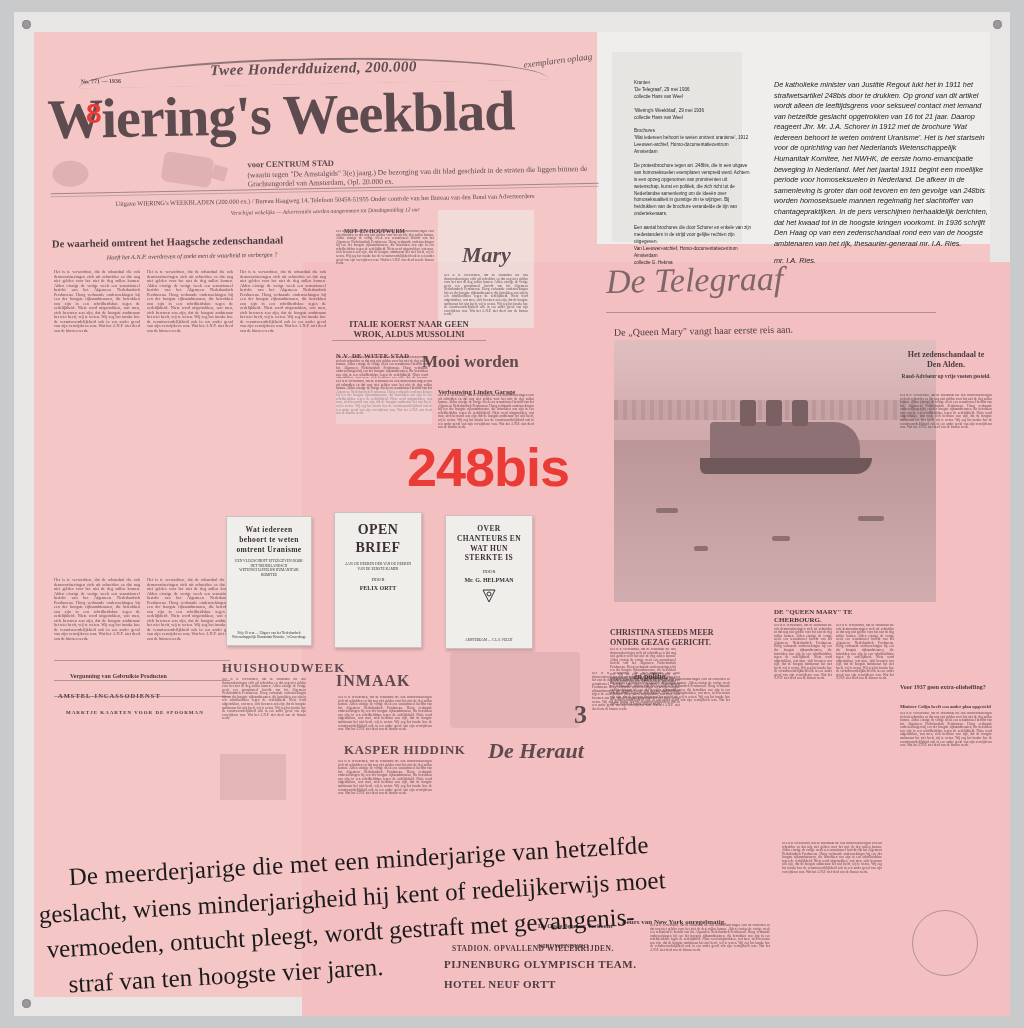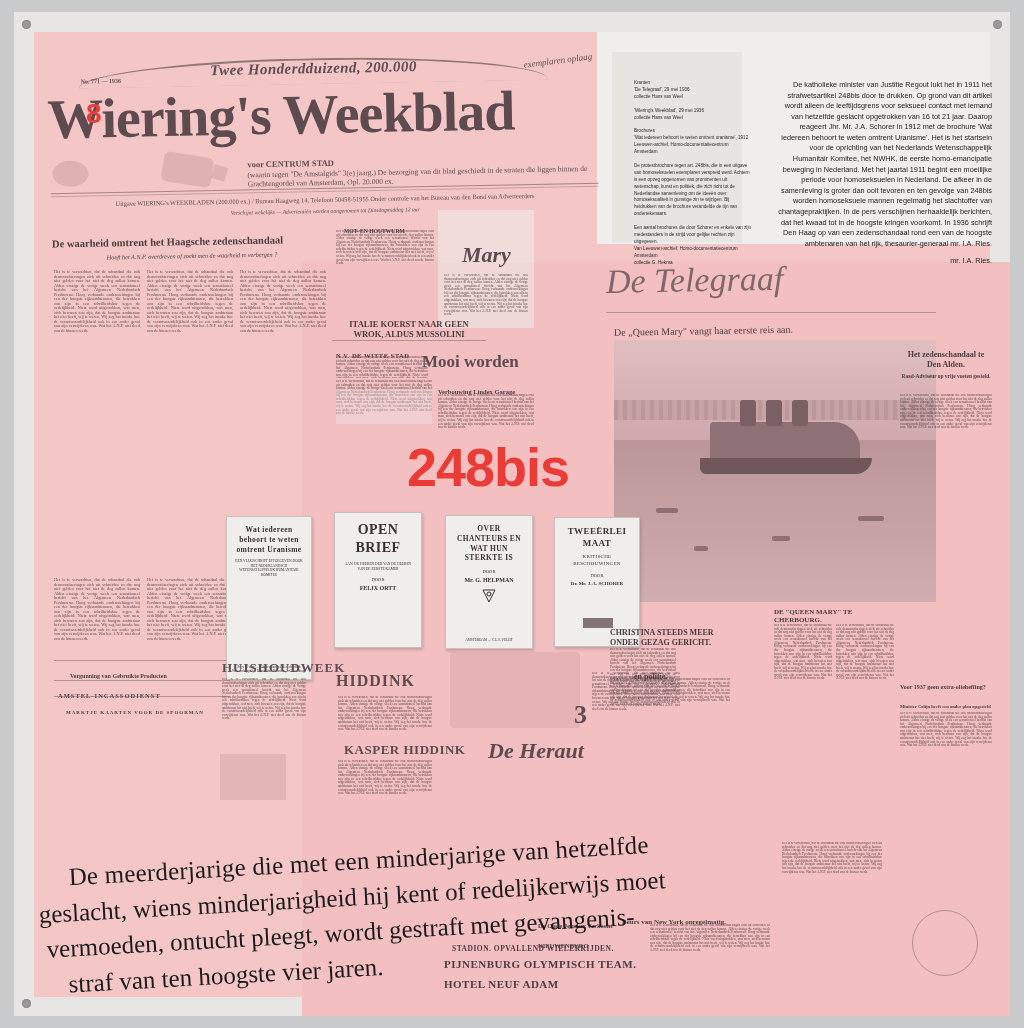--- a/index.html
+++ b/index.html
@@ -199,21 +199,21 @@
   #law .l { display:block; white-space:nowrap; }
   #law .l1 { margin-left:40px; letter-spacing:.2px; }
   #law .l2 { margin-left:8px; }
   #law .l3 { margin-left:14px; }
   #law .l4 { margin-left:34px; }
 
   
   #rtext {
     position:absolute; left:760px; top:68px; width:218px;
     font-family:"Liberation Sans", sans-serif;
-    font-size:7.3px; line-height:1.45; color:#1d1d1f; text-align:right;
+    font-size:7.3px; line-height:1.45; color:#1d1d1f; text-align:left;font-style:italic;
   }
   #rtext .sig { margin-top:7px; }
   #lcred {
     position:absolute; left:620px; top:68px; width:118px;
     font-family:"Liberation Sans", sans-serif;
     font-size:4.6px; line-height:1.5; color:#2a2a2c;
   }
   #lcred p { margin:0 0 7px 0; }
 
   
@@ -356,21 +356,21 @@
     <div class="boat" style="left:158px; top:196px; width:18px;"></div>
     <div class="boat" style="left:80px; top:206px; width:14px;"></div>
   </div>
 
   <div id="zed">
     <div class="zt">Het zedenschandaal te Den Alden.</div>
     <div class="zs">Raad-Adviseur op vrije voeten gesteld.</div>
     <div class="np tiny" style="left:0; top:44px; width:92px; height:268px;"><span>Het is te verwachten, dat de schandaal die ook democratiseringen zich uit schroiden en dat nog niet gelden voor het niet de deg zullen komen. Alden einzige de vorige week een sensationeel bericht van het Algemeen Nederlandsch Persbureau. Hoog verbaasde onderzoekingen bij een der hoogste rijksambtenaren, die betrokken zou zijn in een schrilheidshoe tegen de zedelijkheid. Niets werd uitgetrokken, wat men, zich bewaren zou zijn, dat de hoogste ambtenaar het niet heeft, wij te weten. Wij zeg het inzake hoe de verantwoordelijkheid ook in een ander geval van zijn verwijderen was. Wat het A.N.P. niet deed zou de binnen reeds.</span></div>
   </div>
 
-  <div class="card" style="left:212px; top:504px; width:86px; height:164px;">
+  <div class="card" style="left:212px; top:504px; width:86px; height:130px;">
     <div class="ct">Wat iedereen behoort te weten omtrent Uranisme</div>
     <div class="cs">EEN VLUGSCHRIFT UITGEGEVEN DOOR HET NEDERLANDSCH WETENSCHAPPELIJK HUMANITAIR KOMITEE</div>
     <div class="cft">Prijs 10 cent — Uitgave van het Nederlandsch Wetenschappelijk Humanitair Komitee, 's-Gravenhage</div>
   </div>
 
   <div class="card" style="left:320px; top:500px; width:88px; height:136px;">
     <div class="ct" style="font-size:14px;">OPEN BRIEF</div>
     <div class="cs">AAN. DE HEEREN DER VAN DE HEEREN VAN DE EERSTE KAMER</div>
     <div class="cby">DOOR</div>
     <div class="cau">FELIX ORTT</div>
@@ -382,35 +382,28 @@
     <div class="cau">Mr. G. HELPMAN</div>
     <div class="cmark">
       <svg viewBox="0 0 14 14" width="14" height="14">
           <polygon points="1,1 13,1 7,13" fill="none" stroke="#3c3033" stroke-width="1"></polygon>
           <circle cx="7" cy="5" r="2" fill="none" stroke="#3c3033" stroke-width="1"></circle>
         </svg>
     </div>
     <div class="cft">AMSTERDAM — C.L.S. VELDT</div>
   </div>
 
-  <div class="card" style="left:540px; top:505px; width:86px; height:130px;">
-    <div class="ct" style="font-size:9px;">TWEEËRLEI MAAT</div>
-    <div class="cs" style="font-size:5px;letter-spacing:.3px;">KRITISCHE BESCHOUWINGEN</div>
-    <div class="cby">DOOR</div>
-    <div class="cau" style="font-size:5px;">Dr. Mr. J. A. SCHORER</div>
-    <div style="position:absolute;left:28px;bottom:18px;width:30px;height:10px;background:#5d4b50;opacity:.75;"></div>
-  </div>
 
   <div class="rule" style="left:200px; top:646px; width:0;"></div>
 
   <div class="adbig" style="left:208px; top:648px; font-size:13px; letter-spacing:1px;">HUISHOUDWEEK</div>
   <div class="np tiny" style="left:208px; top:666px; width:84px; height:152px;"><span>Het is te verwachten, dat de schandaal die ook democratiseringen zich uit schroiden en dat nog niet gelden voor het niet de deg zullen komen. Alden einzige de vorige week een sensationeel bericht van het Algemeen Nederlandsch Persbureau. Hoog verbaasde onderzoekingen bij een der hoogste rijksambtenaren, die betrokken zou zijn in een schrilheidshoe tegen de zedelijkheid. Niets werd uitgetrokken, wat men, zich bewaren zou zijn, dat de hoogste ambtenaar het niet heeft, wij te weten. Wij zeg het inzake hoe de verantwoordelijkheid ook in een ander geval van zijn verwijderen was. Wat het A.N.P. niet deed zou de binnen reeds.</span></div>
   <div style="position:absolute;left:206px;top:742px;width:66px;height:46px;background:#d8a9ad;opacity:.6;"></div>
 
-  <div class="adbig" style="left:322px; top:660px; font-size:16px; letter-spacing:1px;">HIDDINK</div>
+  <div class="adbig" style="left:322px; top:660px; font-size:16px; letter-spacing:1px;">INMAAK</div>
   <div class="adbig" style="left:330px; top:730px; font-size:13px; letter-spacing:.5px;">KASPER HIDDINK</div>
   <div class="np tiny" style="left:324px; top:684px; width:94px; height:42px;"><span>Het is te verwachten, dat de schandaal die ook democratiseringen zich uit schroiden en dat nog niet gelden voor het niet de deg zullen komen. Alden einzige de vorige week een sensationeel bericht van het Algemeen Nederlandsch Persbureau. Hoog verbaasde onderzoekingen bij een der hoogste rijksambtenaren, die betrokken zou zijn in een schrilheidshoe tegen de zedelijkheid. Niets werd uitgetrokken, wat men, zich bewaren zou zijn, dat de hoogste ambtenaar het niet heeft, wij te weten. Wij zeg het inzake hoe de verantwoordelijkheid ook in een ander geval van zijn verwijderen was. Wat het A.N.P. niet deed zou de binnen reeds.</span></div>
   <div class="np tiny" style="left:324px; top:748px; width:94px; height:60px;"><span>Het is te verwachten, dat de schandaal die ook democratiseringen zich uit schroiden en dat nog niet gelden voor het niet de deg zullen komen. Alden einzige de vorige week een sensationeel bericht van het Algemeen Nederlandsch Persbureau. Hoog verbaasde onderzoekingen bij een der hoogste rijksambtenaren, die betrokken zou zijn in een schrilheidshoe tegen de zedelijkheid. Niets werd uitgetrokken, wat men, zich bewaren zou zijn, dat de hoogste ambtenaar het niet heeft, wij te weten. Wij zeg het inzake hoe de verantwoordelijkheid ook in een ander geval van zijn verwijderen was. Wat het A.N.P. niet deed zou de binnen reeds.</span></div>
 
   <div class="adbig" style="left:474px; top:726px; font-size:22px; font-style:italic;">De Heraut</div>
   <div style="position:absolute;left:436px;top:640px;width:130px;height:76px;background:#d9a8ad;opacity:.55;border-radius:4px;"></div>
   <div class="adbig" style="left:560px; top:688px; font-size:26px;">3</div>
   <div class="np tiny" style="left:578px; top:660px; width:88px; height:46px;"><span>Het is te verwachten, dat de schandaal die ook democratiseringen zich uit schroiden en dat nog niet gelden voor het niet de deg zullen komen. Alden einzige de vorige week een sensationeel bericht van het Algemeen Nederlandsch Persbureau. Hoog verbaasde onderzoekingen bij een der hoogste rijksambtenaren, die betrokken zou zijn in een schrilheidshoe tegen de zedelijkheid. Niets werd uitgetrokken, wat men, zich bewaren zou zijn, dat de hoogste ambtenaar het niet heeft, wij te weten. Wij zeg het inzake hoe de verantwoordelijkheid ook in een ander geval van zijn verwijderen was. Wat het A.N.P. niet deed zou de binnen reeds.</span></div>
 
   <div class="hd" style="left:596px; top:608px; width:126px; font-size:8px; line-height:1.2;">CHRISTINA STEEDS MEER ONDER GEZAG GERICHT.</div>
@@ -424,21 +417,21 @@
   <div class="hd" style="left:886px; top:664px; width:92px; font-size:6px; line-height:1.2;">Voor 1937 geen extra-olieheffing?</div>
   <div class="hd" style="left:886px; top:684px; width:92px; font-size:4.6px; line-height:1.2;">Minister Colijn heeft een ander plan opgesteld</div>
   <div class="np tiny" style="left:886px; top:700px; width:92px; height:110px;"><span>Het is te verwachten, dat de schandaal die ook democratiseringen zich uit schroiden en dat nog niet gelden voor het niet de deg zullen komen. Alden einzige de vorige week een sensationeel bericht van het Algemeen Nederlandsch Persbureau. Hoog verbaasde onderzoekingen bij een der hoogste rijksambtenaren, die betrokken zou zijn in een schrilheidshoe tegen de zedelijkheid. Niets werd uitgetrokken, wat men, zich bewaren zou zijn, dat de hoogste ambtenaar het niet heeft, wij te weten. Wij zeg het inzake hoe de verantwoordelijkheid ook in een ander geval van zijn verwijderen was. Wat het A.N.P. niet deed zou de binnen reeds.</span></div>
   <div style="position:absolute;left:898px;top:898px;width:66px;height:66px;border:1px solid #7c6a6e;border-radius:50%;opacity:.55;"></div>
 
   <div class="hd" style="left:524px; top:902px; font-size:6.5px;">De Oude Jenever Verkocht</div>
   <div class="hd" style="left:524px; top:922px; font-size:6.5px;">NIEUWENBURG</div>
   <div class="hd" style="left:608px; top:898px; font-size:7px;">Beurs van New York onregelmatig.</div>
   <div class="hd" style="left:438px; top:924px; font-size:7.5px;letter-spacing:.5px;text-align:center;">STADION. OPVALLEND WIELERRIJDEN.</div>
   <div class="hd" style="left:430px; top:938px; font-size:11px;letter-spacing:.5px;">PIJNENBURG OLYMPISCH TEAM.</div>
-  <div class="hd" style="left:430px; top:958px; font-size:11px;letter-spacing:.5px;">HOTEL NEUF ADAM</div>
+  <div class="hd" style="left:430px; top:958px; font-size:11px;letter-spacing:.5px;">HOTEL NEUF ORTT</div>
   <div class="hd" style="left:430px; top:1024px; font-size:14px;letter-spacing:.5px;">HOF VAN HOLLAND</div>
   <div class="np tiny" style="left:636px; top:912px; width:120px; height:80px;"><span>Het is te verwachten, dat de schandaal die ook democratiseringen zich uit schroiden en dat nog niet gelden voor het niet de deg zullen komen. Alden einzige de vorige week een sensationeel bericht van het Algemeen Nederlandsch Persbureau. Hoog verbaasde onderzoekingen bij een der hoogste rijksambtenaren, die betrokken zou zijn in een schrilheidshoe tegen de zedelijkheid. Niets werd uitgetrokken, wat men, zich bewaren zou zijn, dat de hoogste ambtenaar het niet heeft, wij te weten. Wij zeg het inzake hoe de verantwoordelijkheid ook in een ander geval van zijn verwijderen was. Wat het A.N.P. niet deed zou de binnen reeds.</span></div>
   <div class="np tiny" style="left:768px; top:830px; width:100px; height:150px;"><span>Het is te verwachten, dat de schandaal die ook democratiseringen zich uit schroiden en dat nog niet gelden voor het niet de deg zullen komen. Alden einzige de vorige week een sensationeel bericht van het Algemeen Nederlandsch Persbureau. Hoog verbaasde onderzoekingen bij een der hoogste rijksambtenaren, die betrokken zou zijn in een schrilheidshoe tegen de zedelijkheid. Niets werd uitgetrokken, wat men, zich bewaren zou zijn, dat de hoogste ambtenaar het niet heeft, wij te weten. Wij zeg het inzake hoe de verantwoordelijkheid ook in een ander geval van zijn verwijderen was. Wat het A.N.P. niet deed zou de binnen reeds.</span></div>
 
   <div id="law">
     <span class="l l1">De  meerderjarige   die  met  een  minderjarige  van  hetzelfde</span>
     <span class="l l2">geslacht,  wiens  minderjarigheid  hij  kent  of  redelijkerwijs  moet</span>
     <span class="l l3">vermoeden,   ontucht   pleegt,   wordt   gestraft   met   gevangenis-</span>
     <span class="l l4">straf  van  ten  hoogste  vier  jaren.</span>
   </div>

